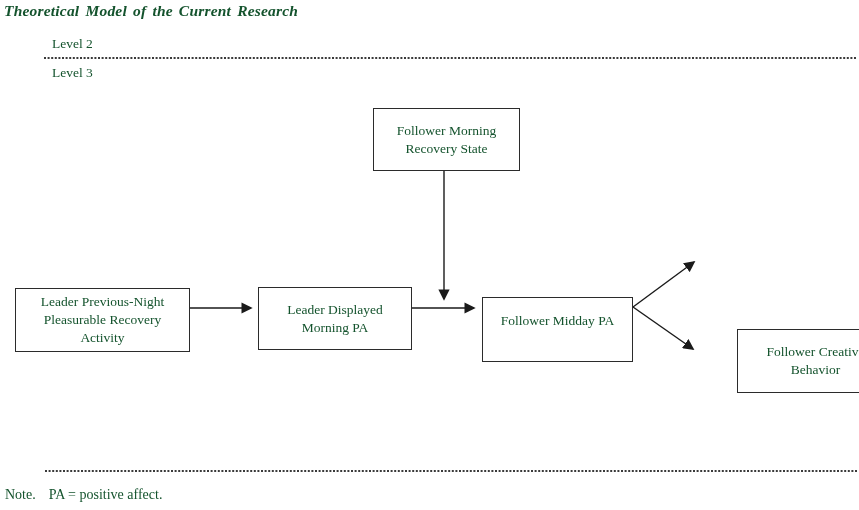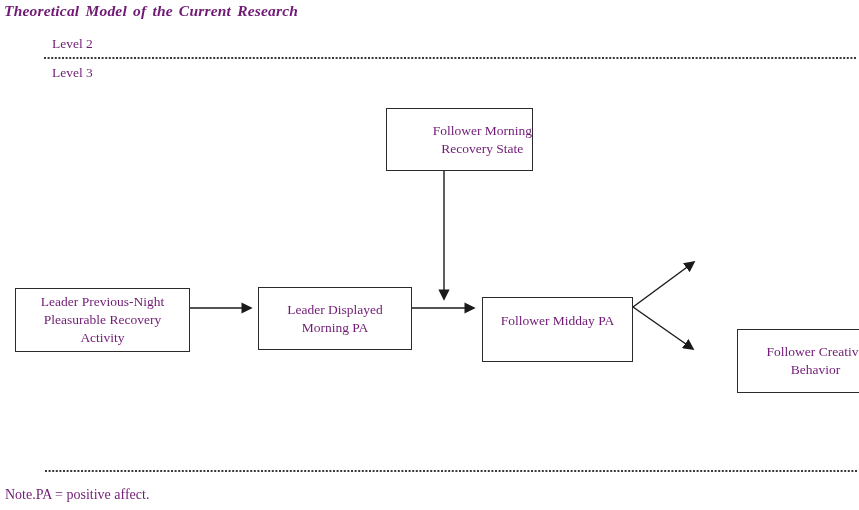--- a/index.html
+++ b/index.html
@@ -2,21 +2,21 @@
 <html><head>
 <meta charset="utf-8">
 <style>
   html, body { margin: 0; padding: 0; background: #ffffff; }
   .canvas {
     position: relative;
     width: 859px;
     height: 510px;
     background: #ffffff;
     font-family: "Liberation Serif", "DejaVu Serif", serif;
-    color: #701a75;
+    color: #14532d;
     overflow: hidden;
   }
   .title {
     position: absolute;
     left: 4px;
     top: 2px;
     font-size: 15.5px;
     font-style: italic;
     font-weight: bold;
     word-spacing: 2px;
@@ -51,34 +51,34 @@
     align-items: center;
     justify-content: center;
     box-sizing: border-box;
     text-align: center;
   }
   .box-label {
     font-size: 13.5px;
     line-height: 1.32;
     white-space: pre-line;
   }
-  .box-m { left: 386px; top: 108px; width: 147px; height: 63px; justify-content: flex-end; }
+  .box-m { left: 373px; top: 108px; width: 147px; height: 63px; }
   .box-a { left: 15px;  top: 288px; width: 175px; height: 64px; }
   .box-b { left: 258px; top: 287px; width: 154px; height: 63px; }
   .box-c { left: 482px; top: 297px; width: 151px; height: 65px; padding-bottom: 18px; }
   .box-d { left: 702px; top: 235px; width: 155px; height: 64px; }
   .box-e { left: 737px; top: 329px; width: 157px; height: 64px; }
   .note {
     position: absolute;
     left: 5px;
     top: 487px;
     font-size: 14px;
   }
   .note-prefix { }
-  .note-text { }
+  .note-text { margin-left: 13px; }
 </style>
 </head>
 <body>
 
 <div class="canvas">
 
   <div class="title">Theoretical Model of the Current Research</div>
 
   <div class="level-label level2">Level 2</div>
   <div class="level-label level1">Level 3</div>

